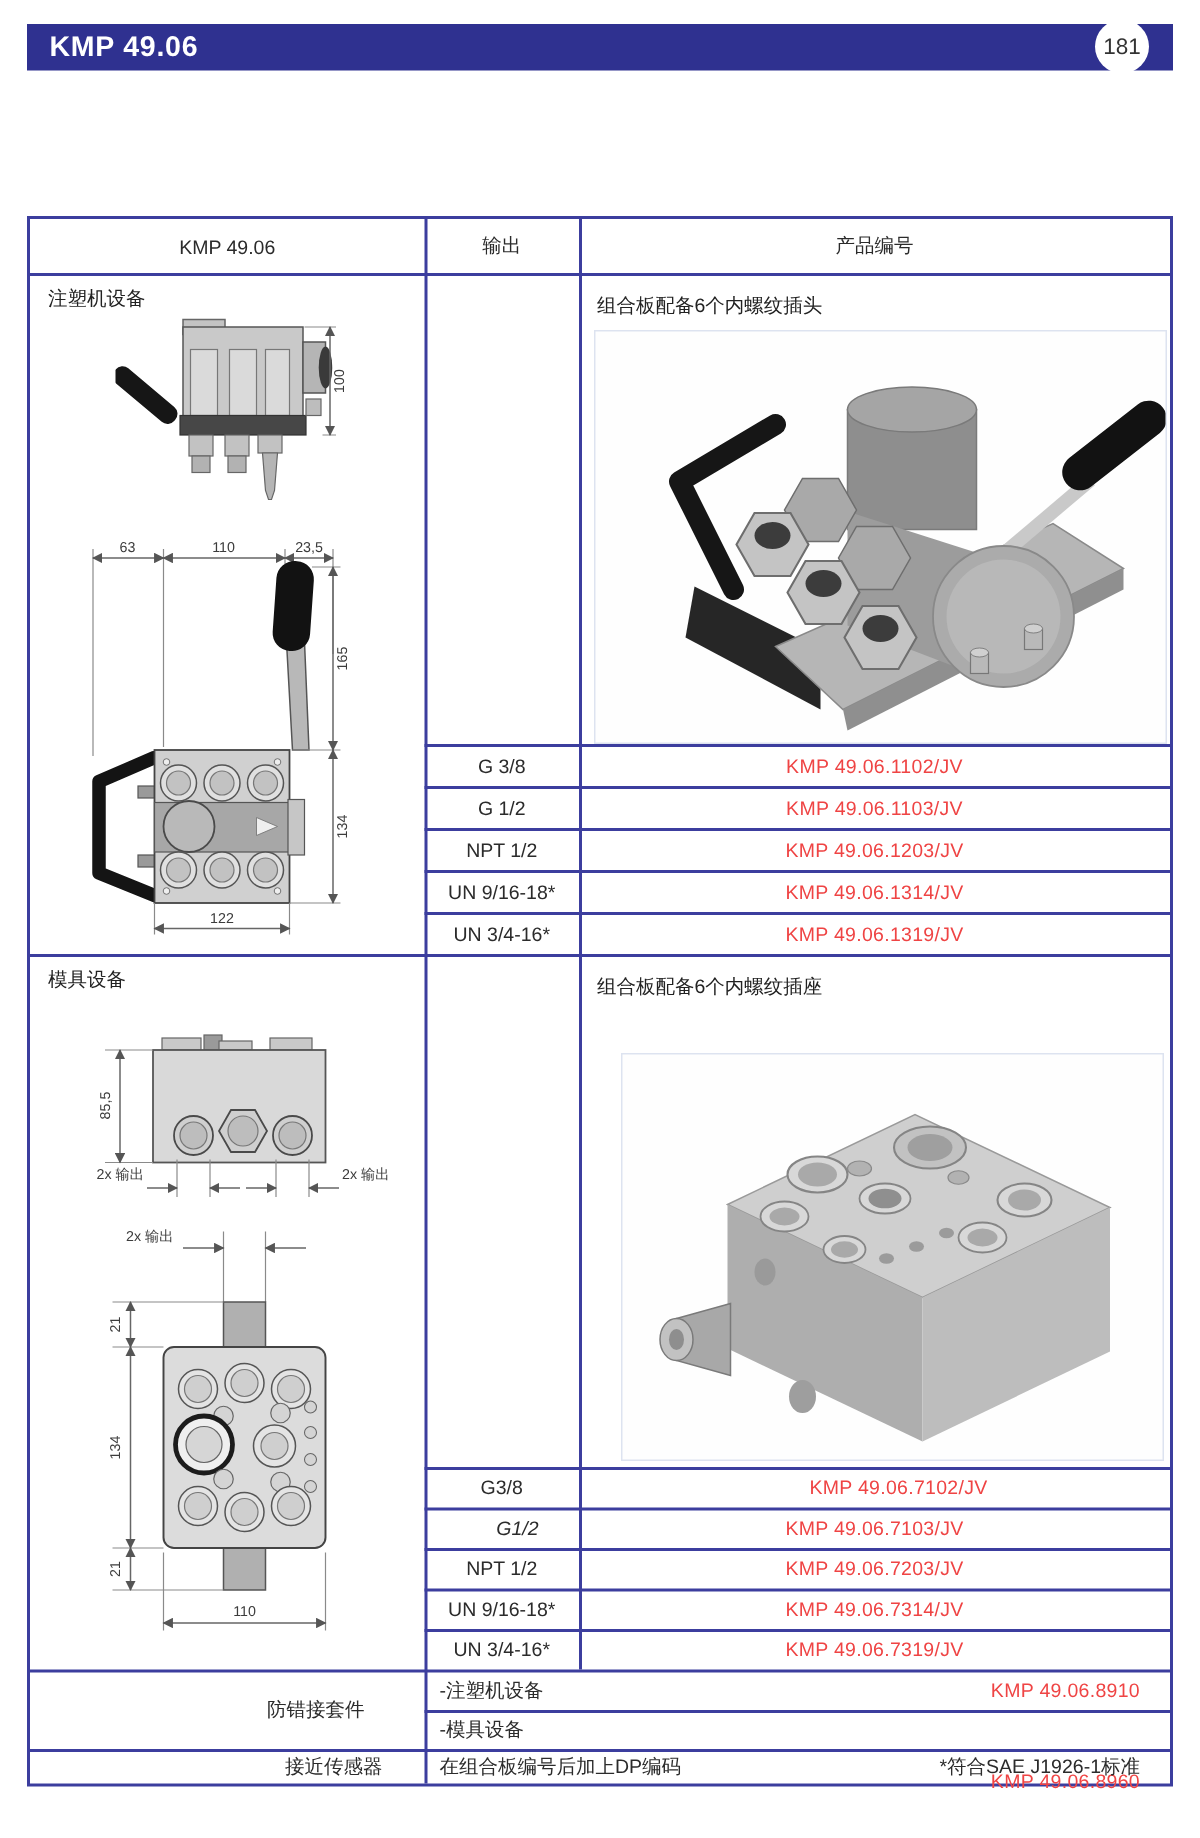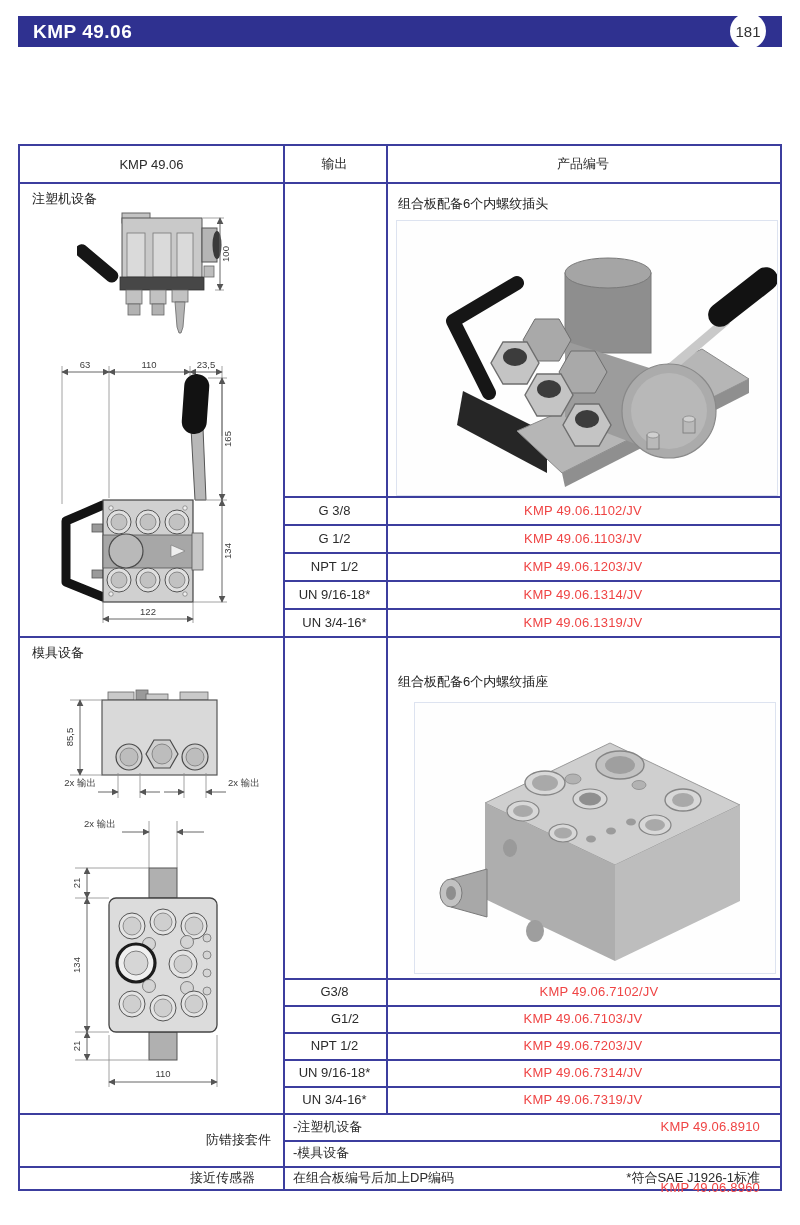--- a/index.html
+++ b/index.html
@@ -212,21 +212,21 @@
     <div class="cell c-center" style="left:263px;top:378px;width:103px;height:28px;text-align:center;">G 1/2</div>
     <div class="cell c-center code" style="left:366px;top:378px;width:394px;height:28px;">KMP 49.06.1103/JV</div>
     <div class="cell c-center" style="left:263px;top:406px;width:103px;height:28px;">NPT 1/2</div>
     <div class="cell c-center code" style="left:366px;top:406px;width:394px;height:28px;">KMP 49.06.1203/JV</div>
     <div class="cell c-center" style="left:263px;top:434px;width:103px;height:28px;">UN 9/16-18*</div>
     <div class="cell c-center code" style="left:366px;top:434px;width:394px;height:28px;">KMP 49.06.1314/JV</div>
     <div class="cell c-center" style="left:263px;top:462px;width:103px;height:28px;">UN 3/4-16*</div>
     <div class="cell c-center code" style="left:366px;top:462px;width:394px;height:28px;">KMP 49.06.1319/JV</div>
 
     <div class="cell sec-label" style="left:12px;top:498px;">模具设备</div>
-    <div class="cell sec-label" style="left:378px;top:527px;text-align:center;">组合板配备6个内螺纹插座</div>
+    <div class="cell sec-label" style="left:378px;top:503px;text-align:center;">组合板配备6个内螺纹插座</div>
 
     <svg class="drawing" style="left:30px;top:519px;" width="230" height="170" viewBox="0 0 230 170">
       <defs>
         <marker id="ar3" viewBox="0 0 10 10" refX="9" refY="5" markerWidth="7" markerHeight="7" orient="auto-start-reverse">
           <path d="M0,0L10,5L0,10z" fill="#555"></path>
         </marker>
       </defs>
       <g>
         <rect x="58" y="27" width="26" height="8" fill="#c9c9c9" stroke="#666" stroke-width=".8"></rect>
         <rect x="86" y="25" width="12" height="10" fill="#9a9a9a" stroke="#666" stroke-width=".8"></rect>
@@ -353,30 +353,30 @@
           <ellipse cx="36" cy="190" rx="11" ry="14" fill="#c2c2c2" stroke="#7a7a7a" stroke-width="1"></ellipse>
           <ellipse cx="36" cy="190" rx="5" ry="7" fill="#8e8e8e"></ellipse>
         </g>
         <ellipse cx="95" cy="145" rx="7" ry="9" fill="#9a9a9a"></ellipse>
         <ellipse cx="120" cy="228" rx="9" ry="11" fill="#9e9e9e"></ellipse>
       </svg>
     </div>
 
     <div class="cell c-center" style="left:263px;top:832px;width:103px;height:27px;">G3/8</div>
     <div class="cell c-center code" style="left:366px;top:832px;width:426px;height:27px;">KMP 49.06.7102/JV</div>
-    <div class="cell c-center" style="left:263px;top:859px;width:124px;height:27px;">G1/2</div>
+    <div class="cell c-center" style="left:263px;top:859px;width:124px;height:27px;font-style:italic;">G1/2</div>
     <div class="cell c-center code" style="left:366px;top:859px;width:394px;height:27px;">KMP 49.06.7103/JV</div>
     <div class="cell c-center" style="left:263px;top:886px;width:103px;height:27px;">NPT 1/2</div>
     <div class="cell c-center code" style="left:366px;top:886px;width:394px;height:27px;">KMP 49.06.7203/JV</div>
     <div class="cell c-center" style="left:263px;top:913px;width:103px;height:27px;">UN 9/16-18*</div>
     <div class="cell c-center code" style="left:366px;top:913px;width:394px;height:27px;">KMP 49.06.7314/JV</div>
     <div class="cell c-center" style="left:263px;top:940px;width:103px;height:27px;">UN 3/4-16*</div>
     <div class="cell c-center code" style="left:366px;top:940px;width:394px;height:27px;">KMP 49.06.7319/JV</div>
 
-    <div class="cell c-right" style="left:0;top:967px;width:263px;height:53px;padding-right:12px;box-sizing:border-box;">防错接套件</div>
+    <div class="cell c-right" style="left:0;top:967px;width:263px;height:53px;padding-right:40px;box-sizing:border-box;">防错接套件</div>
 
     <div class="cell c-left" style="left:273px;top:967px;width:300px;height:27px;">-注塑机设备</div>
     <div class="cell c-right code" style="left:263px;top:967px;width:487px;height:27px;padding-right:10px;box-sizing:border-box;">KMP 49.06.8910</div>
 
     <div class="cell c-left" style="left:273px;top:994px;width:300px;height:26px;">-模具设备</div>
     <div class="cell c-right code" style="left:263px;top:1028px;width:487px;height:26px;padding-right:10px;box-sizing:border-box;">KMP 49.06.8960</div>
 
     <div class="cell c-right" style="left:0;top:1020px;width:263px;height:23px;padding-right:28px;box-sizing:border-box;">接近传感器</div>
     <div class="cell c-left" style="left:273px;top:1020px;width:300px;height:23px;text-align:right;">在组合板编号后加上DP编码</div>
     <div class="cell c-right" style="left:263px;top:1020px;width:487px;height:23px;padding-right:10px;box-sizing:border-box;">*符合SAE J1926-1标准</div>

